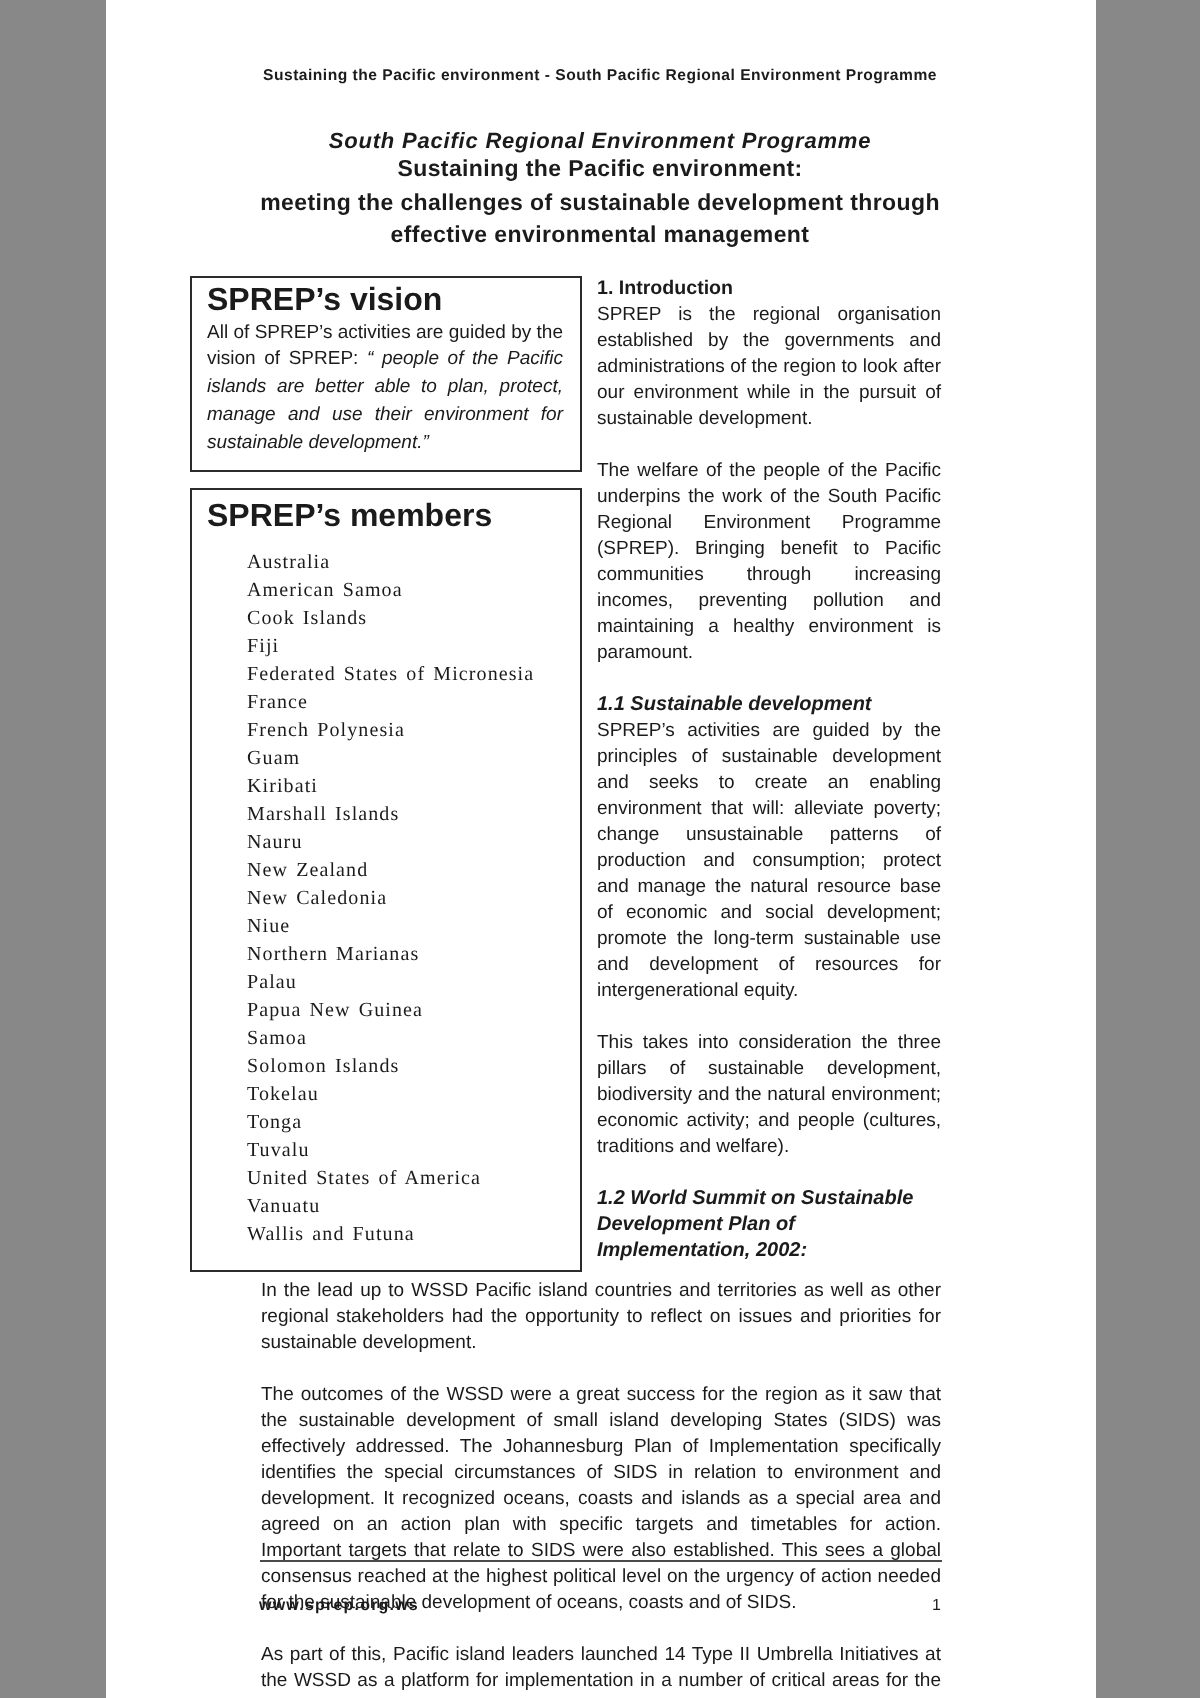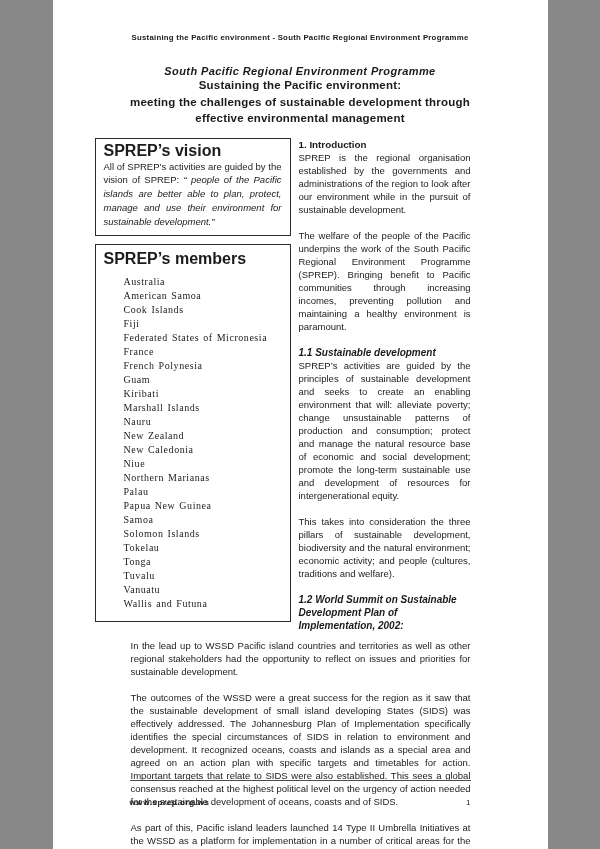--- a/index.html
+++ b/index.html
@@ -177,20 +177,21 @@
             <div>Samoa</div>
 
             <div>Solomon Islands</div>
 
             <div>Tokelau</div>
 
             <div>Tonga</div>
 
             <div>Tuvalu</div>
 
+            <div>United States of America</div>
 
             <div>Vanuatu</div>
 
             <div>Wallis and Futuna</div>
           </div>
       </div>
 
     </div>
 
     <h2 class="h-section">1. Introduction</h2>

